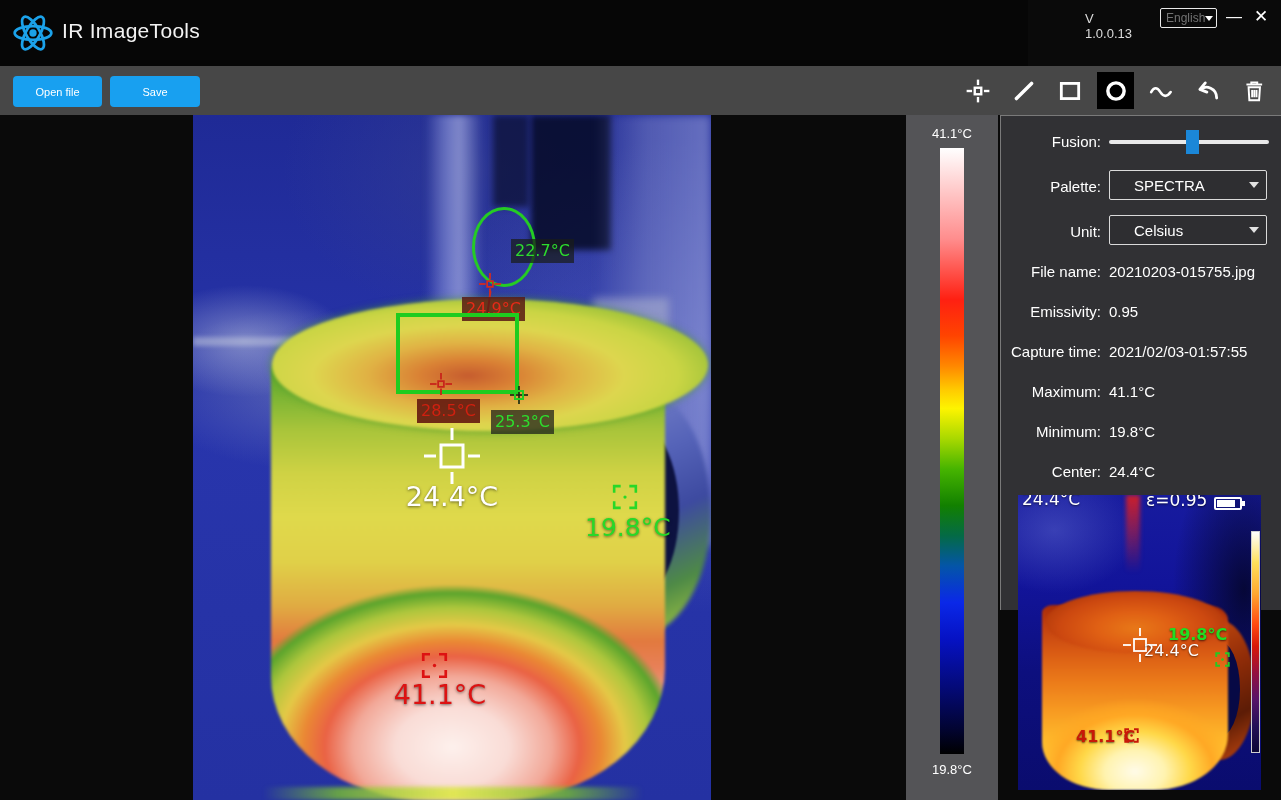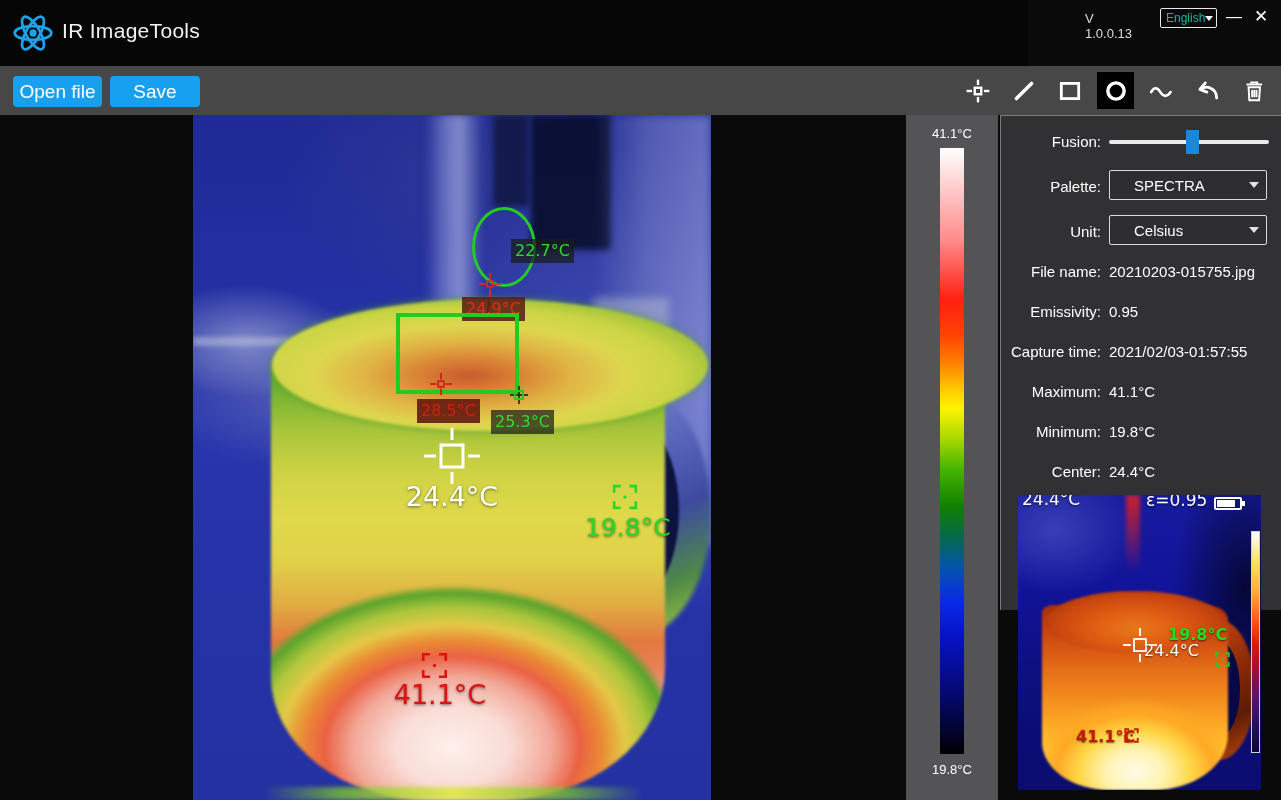--- a/index.html
+++ b/index.html
@@ -8,30 +8,30 @@
     position:relative; width:1281px; height:800px; overflow:hidden;
     background:#0a0a0a; font-family:"Liberation Sans", sans-serif;
     -webkit-user-select:none; user-select:none;
   }
   
   .titlebar { position:absolute; left:0; top:0; width:1028px; height:66px; background:#060606; }
   .logo { position:absolute; left:11px; top:11px; width:44px; height:44px; }
   .app-title { position:absolute; left:62px; top:19px; font-size:21px; color:#f2f2f2; letter-spacing:.3px; }
   .version { position:absolute; left:1085px; top:11px; font-size:13px; color:#dcdcdc; }
   .lang-box { position:absolute; left:1160px; top:8px; width:57px; height:20px; border:1px solid #e9e9e9;
-    border-radius:2px; background:#0a0a0a; color:#14b8a6; font-size:12px;
+    border-radius:2px; background:#0a0a0a; color:#737373; font-size:12px;
     display:flex; align-items:center; justify-content:space-between; padding:0 5px; cursor:pointer; }
   .lang-caret { width:0; height:0; border-left:4px solid transparent; border-right:4px solid transparent; border-top:5px solid #fff; }
   .win-btn { position:absolute; top:4px; width:26px; height:26px; color:#fff; text-align:center; line-height:26px; cursor:pointer; }
   .win-min { left:1221px; font-size:16px; }
   .win-close { left:1248px; font-size:17px; }
   
   .toolbar { position:absolute; left:0; top:66px; width:1281px; height:49px; background:#474747; }
   .tb-btn { position:absolute; top:10px; height:31px; border:none; border-radius:4px; background:#18a0f0;
-    color:#fff; font-size:19px; font-family:"Liberation Sans", sans-serif; cursor:pointer; }
+    color:#fff; font-size:11px; font-family:"Liberation Sans", sans-serif; cursor:pointer; }
   .tb-open { left:13px; width:89px; }
   .tb-save { left:110px; width:90px; }
   .tools { position:absolute; right:9px; top:5px; height:39px; display:flex; gap:9px; align-items:center; }
   .tool { width:37px; height:37px; display:flex; align-items:center; justify-content:center; cursor:pointer; }
   .tool.selected { background:#000; }
   .tool svg { display:block; }
   
   .thermal { position:absolute; left:193px; top:115px; width:518px; height:685px; overflow:hidden; background:#2733a6; }
   .layer { position:absolute; }
   .mi-base { inset:0; background:

